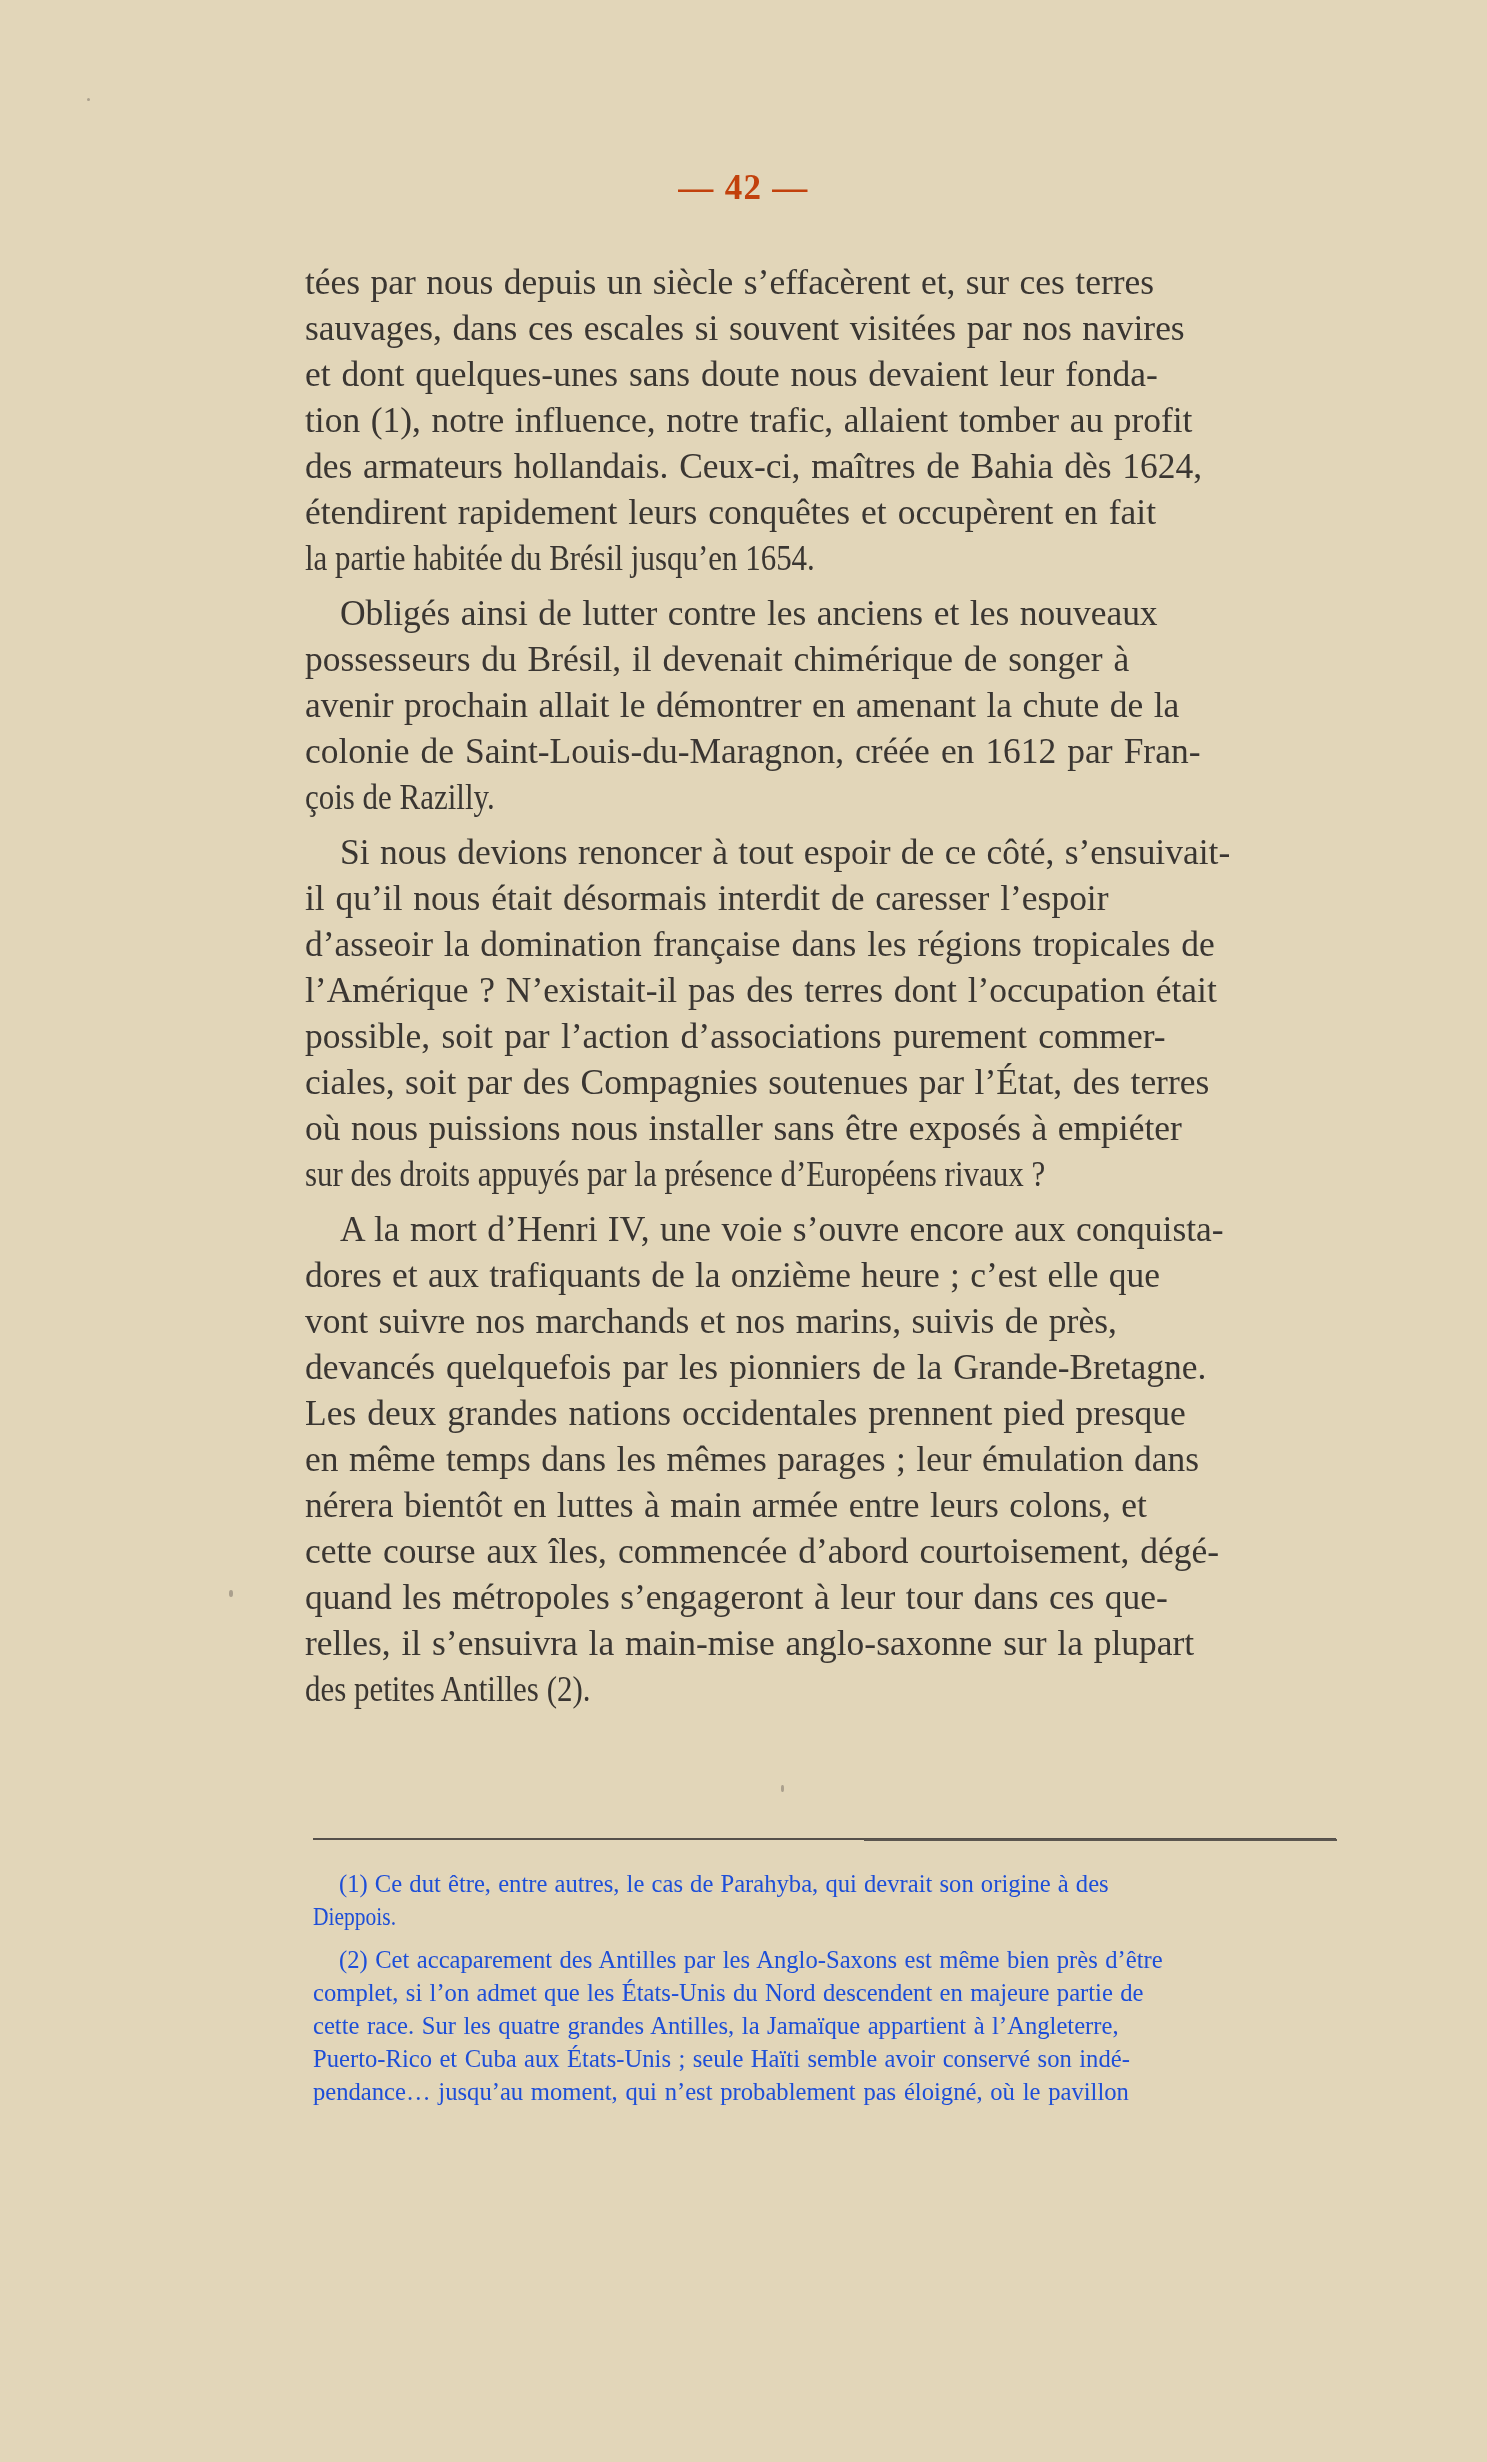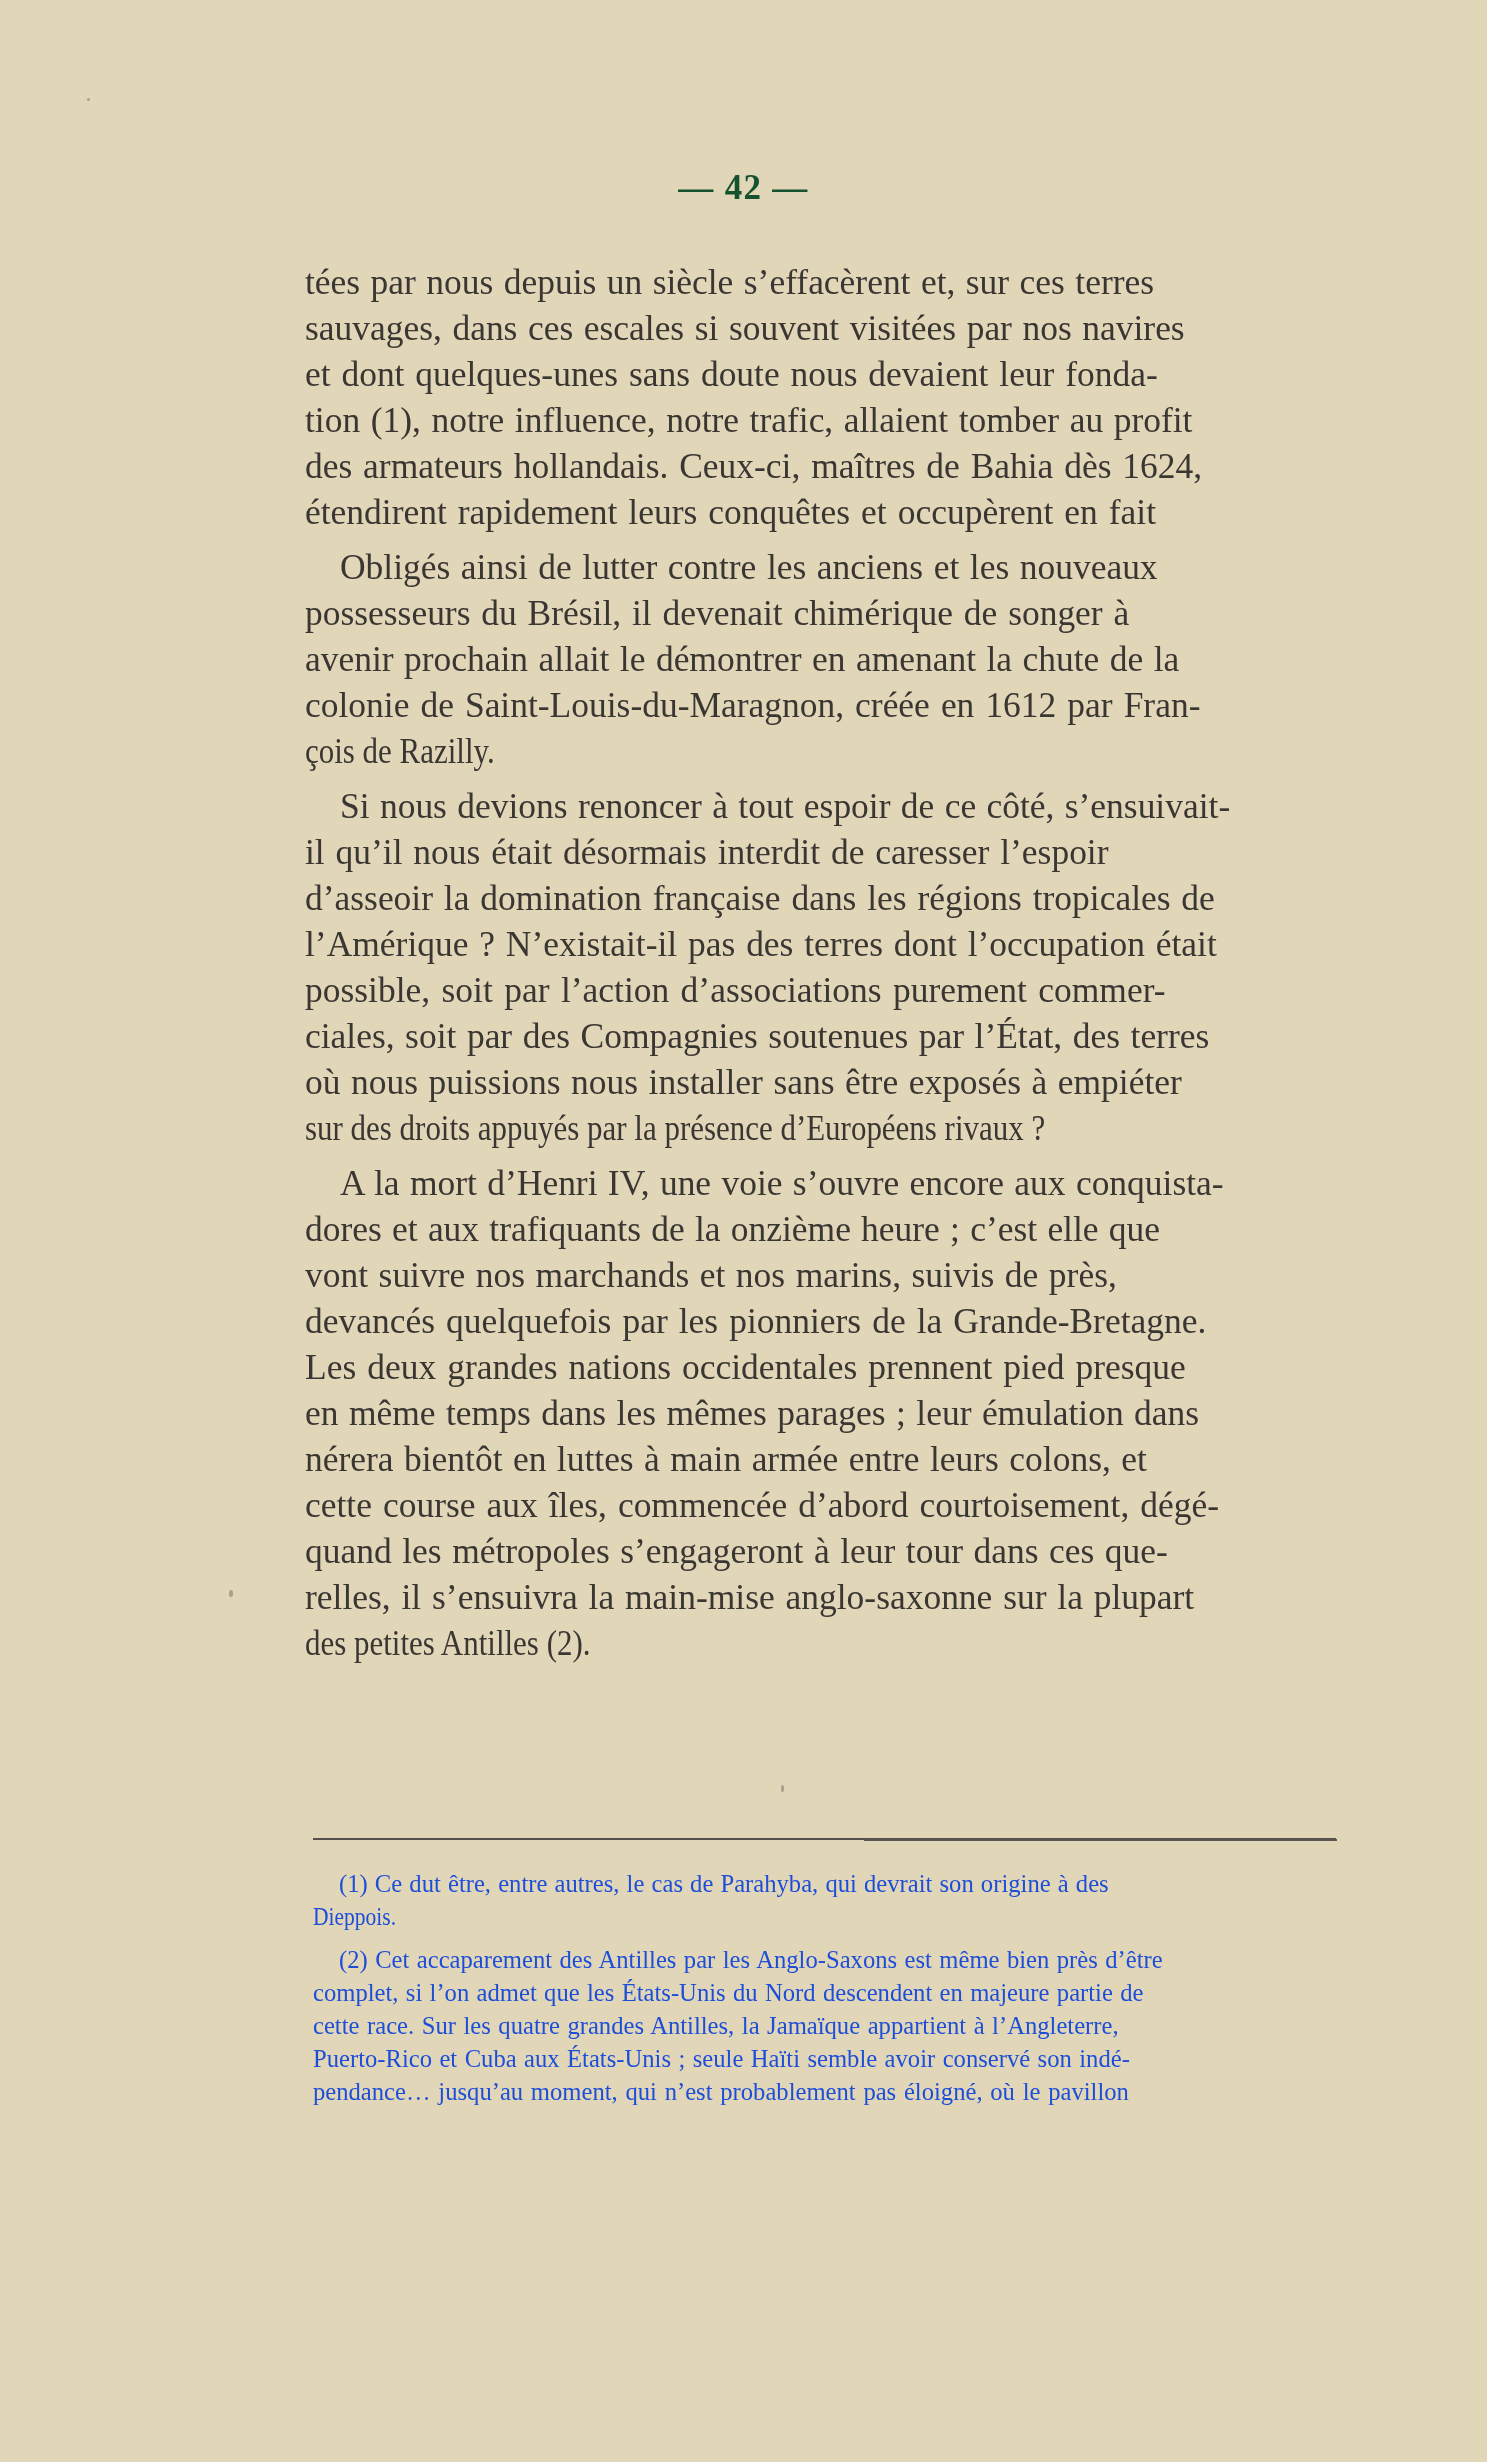--- a/index.html
+++ b/index.html
@@ -14,21 +14,21 @@
   }
   .page-number {
     position: absolute;
     top: 168px;
     left: 0;
     width: 1487px;
     text-align: center;
     font-size: 35px;
     font-weight: bold;
     letter-spacing: 1.3px;
-    color: #14532d;
+    color: #c2410c;
   }
   .body-text {
     position: absolute;
     left: 305px;
     top: 259px;
     width: 1030px;
   }
   .para {
     margin: 0;
     font-size: 36px;
@@ -101,20 +101,21 @@
 <div class="page-number">— 42 —</div>
 
 <div class="body-text">
   <p class="para">
     <span class="line"><span class="line-inner" style="transform: scaleX(0.985); word-spacing: 1.6px;">tées par nous depuis un siècle s’effacèrent et, sur ces terres</span></span>
     <span class="line"><span class="line-inner" style="transform: scaleX(0.985); word-spacing: 1.7px;">sauvages, dans ces escales si souvent visitées par nos navires</span></span>
     <span class="line"><span class="line-inner" style="transform: scaleX(0.985); word-spacing: 2px;">et dont quelques-unes sans doute nous devaient leur fonda-</span></span>
     <span class="line"><span class="line-inner" style="transform: scaleX(0.985); word-spacing: 1.7px;">tion (1), notre influence, notre trafic, allaient tomber au profit</span></span>
     <span class="line"><span class="line-inner" style="transform: scaleX(0.985); word-spacing: 2px;">des armateurs hollandais. Ceux-ci, maîtres de Bahia dès 1624,</span></span>
     <span class="line"><span class="line-inner" style="transform: scaleX(0.985); word-spacing: 2.2px;">étendirent rapidement leurs conquêtes et occupèrent en fait</span></span>
+    <span class="line last"><span class="line-inner" style="transform: scaleX(0.86);">la partie habitée du Brésil jusqu’en 1654.</span></span>
   </p>
   <p class="para">
     <span class="line indent"><span class="line-inner" style="transform: scaleX(0.985); word-spacing: 1.7px;">Obligés ainsi de lutter contre les anciens et les nouveaux</span></span>
     <span class="line"><span class="line-inner" style="transform: scaleX(0.985); word-spacing: 2px;">possesseurs du Brésil, il devenait chimérique de songer à</span></span>
     <span class="line"><span class="line-inner" style="transform: scaleX(0.985); word-spacing: 1.6px;">avenir prochain allait le démontrer en amenant la chute de la</span></span>
     <span class="line"><span class="line-inner" style="transform: scaleX(0.985); word-spacing: 2.2px;">colonie de Saint-Louis-du-Maragnon, créée en 1612 par Fran-</span></span>
     <span class="line last"><span class="line-inner" style="transform: scaleX(0.86);">çois de Razilly.</span></span>
   </p>
   <p class="para">
     <span class="line indent"><span class="line-inner" style="transform: scaleX(0.985); word-spacing: 1.5px;">Si nous devions renoncer à tout espoir de ce côté, s’ensuivait-</span></span>

